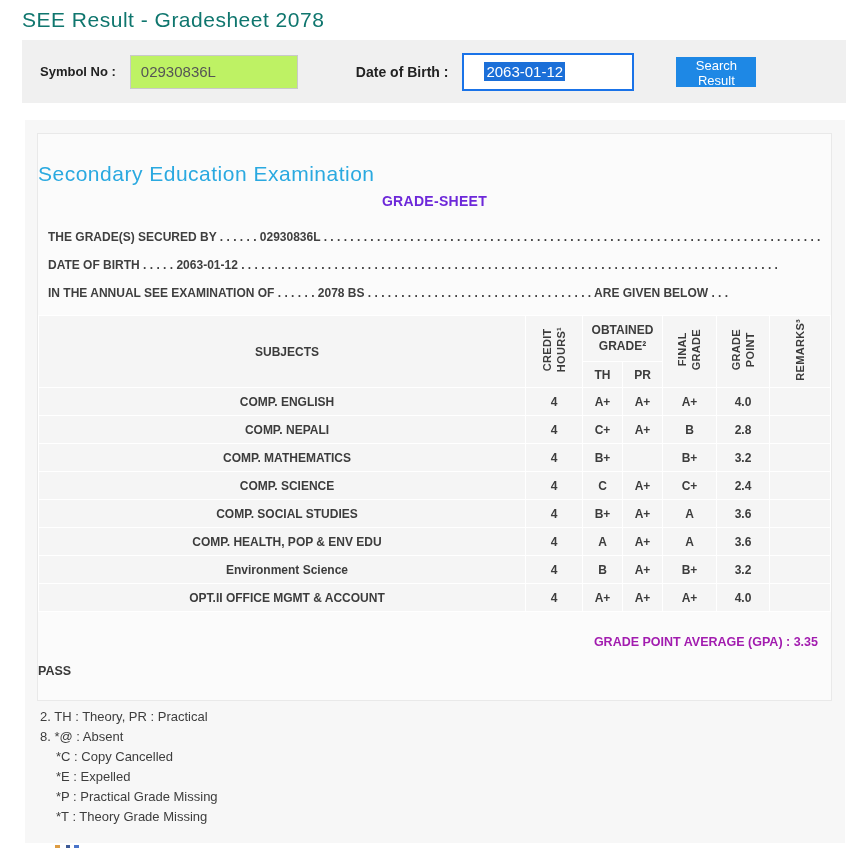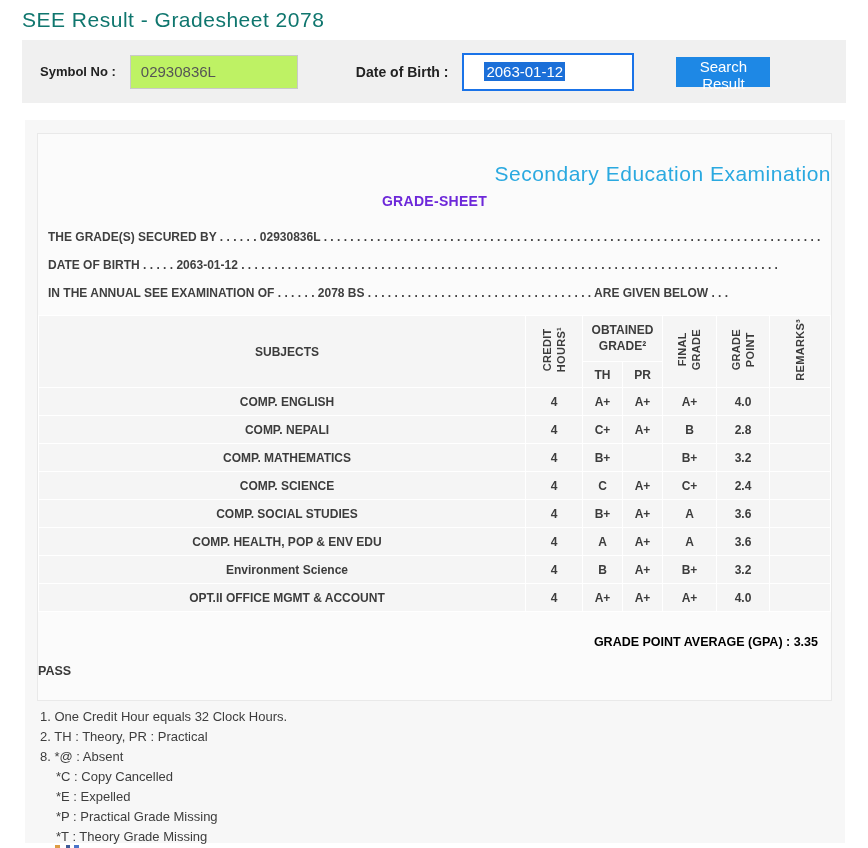--- a/index.html
+++ b/index.html
@@ -43,41 +43,41 @@
     display:flex; align-items:center;
     padding:0 20px;
     cursor:text;
   }
   .dob-selected {
     background:#1b6fd8; color:#fff;
     font-size:15px; padding:1px 2px;
   }
   .search-btn {
     margin-left:42px;
-    width:94px; height:30px;
+    width:80px; height:30px;
     background:#1e88e5; color:#fff;
-    border:none; font-size:15px;
+    border:none; font-size:13px;
     font-family:"Liberation Sans", sans-serif;
     cursor:pointer;
   }
   
   .panel {
     position:absolute; left:25px; top:120px;
     width:820px; height:723px;
     background:#f7f7f7;
   }
   .sheet {
     position:absolute; left:12px; top:13px;
     width:795px; height:568px;
     background:#fbfbfb;
     border:1px solid #e9e9e9;
     overflow:hidden;
   }
   .sheet-heading {
-    text-align:right; margin-top:28px;
+    text-align:left; margin-top:28px;
     font-size:21px; color:#2aa9e0; letter-spacing:0.5px;
   }
   .sheet-subheading {
     text-align:center; margin-top:7px;
     font-size:14px; font-weight:700; color:#6d28d9;
     letter-spacing:0.3px;
   }
   .dotted-lines { margin-top:14px; }
   .dotted-line {
     margin:0 10px;
@@ -110,21 +110,21 @@
     font-size:11px; line-height:1.3;
     letter-spacing:0.3px;
   }
   tr.hdr-top th { height:46px; }
   tr.hdr-sub th { height:26px; }
   th.rot { vertical-align:middle; }
   .obtained-h { font-size:11.5px; line-height:1.3; }
   
   .gpa-line {
     text-align:right; padding-right:13px; margin-top:23px;
-    font-size:12.5px; font-weight:700; color:#000000;
+    font-size:12.5px; font-weight:700; color:#a21caf;
   }
   .pass-line {
     text-align:left; padding-right:13px; margin-top:15px;
     font-size:12.5px; font-weight:700; color:#3a3a3a;
   }
   
   .footnotes {
     position:absolute; left:15px; top:587px;
     font-size:13px; color:#3d3d3d;
   }
@@ -263,21 +263,20 @@
         <td></td>
       </tr>
     </tbody>
       </table>
 
     <div class="gpa-line">GRADE POINT AVERAGE (GPA) : 3.35</div>
     <div class="pass-line">PASS</div>
   </div>
 
   <div class="footnotes">
-    <div class="footnote">1. One Credit Hour equals 32 Clock Hours.</div>
     <div class="footnote">2. TH : Theory, PR : Practical</div>
     <div class="footnote">8. *@ : Absent</div>
     <div class="footnote indent">*C : Copy Cancelled</div>
     <div class="footnote indent">*E : Expelled</div>
     <div class="footnote indent">*P : Practical Grade Missing</div>
     <div class="footnote indent">*T : Theory Grade Missing</div>
   </div>
 </div>
 
 <div class="cutoff">

